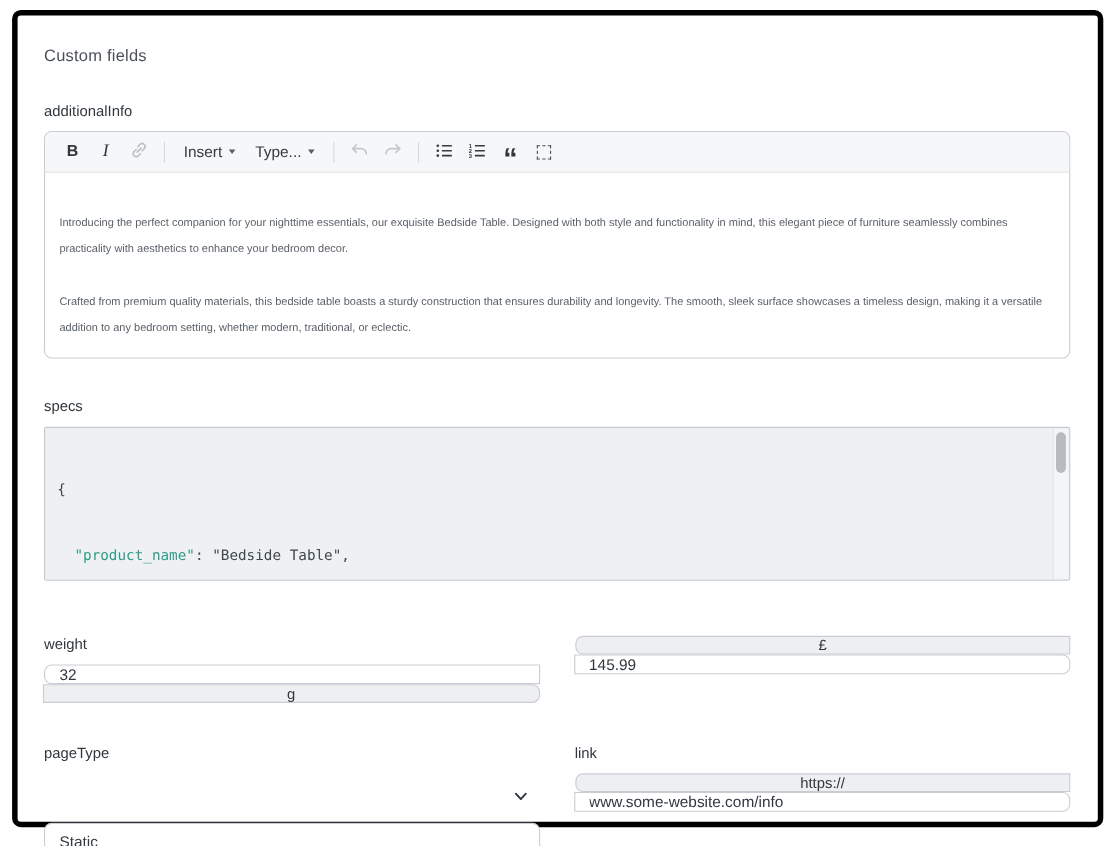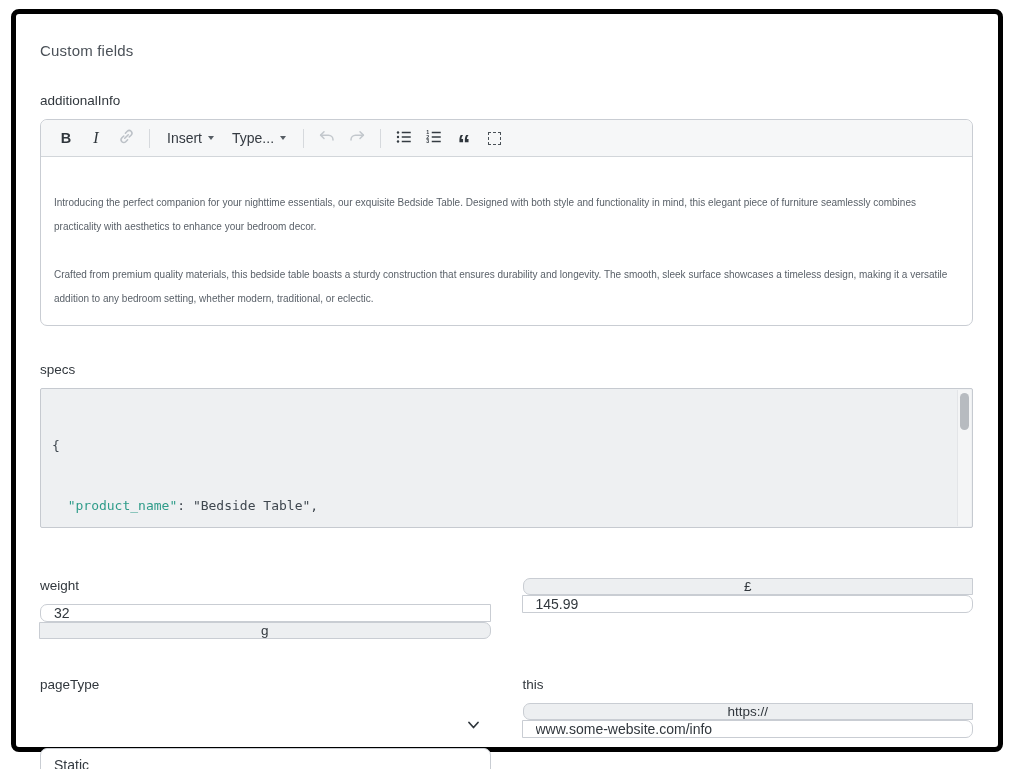--- a/index.html
+++ b/index.html
@@ -213,21 +213,21 @@
           <option>Static</option>
         </select>
         <span class="select-chevron">
           <svg width="11" height="8" viewBox="0 0 11 8" fill="none">
             <path d="M1 1.5l4.5 5L10 1.5" stroke="#2f363c" stroke-width="1.7" stroke-linecap="round" stroke-linejoin="round"></path>
           </svg>
         </span>
       </div>
     </div>
     <div>
-      <div class="field-label">this</div>
+      <div class="field-label">link</div>
       <div class="group">
         <span class="addon prefix wide">https://</span>
         <input class="has-prefix" type="text" value="www.some-website.com/info" style="">
       </div>
     </div>
   </div>
 
 </div>
 
 </body></html>

